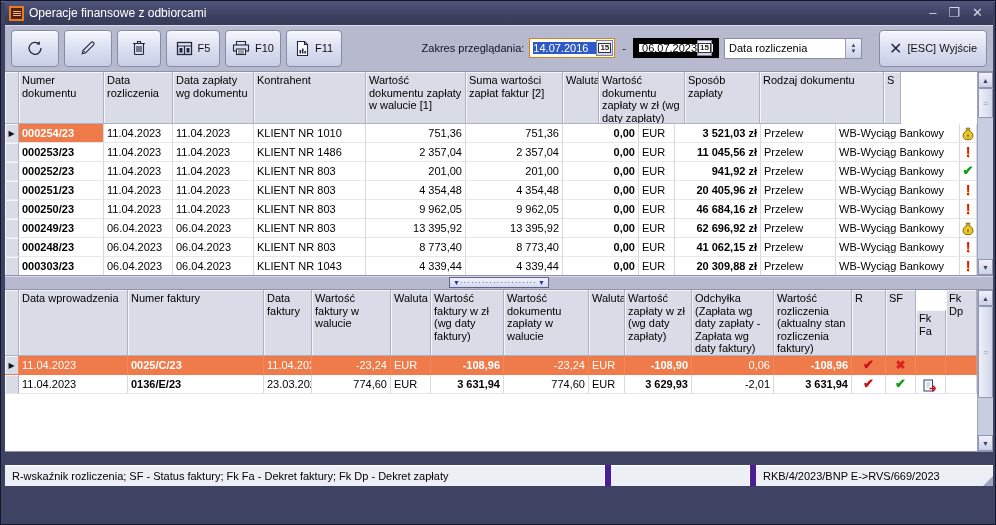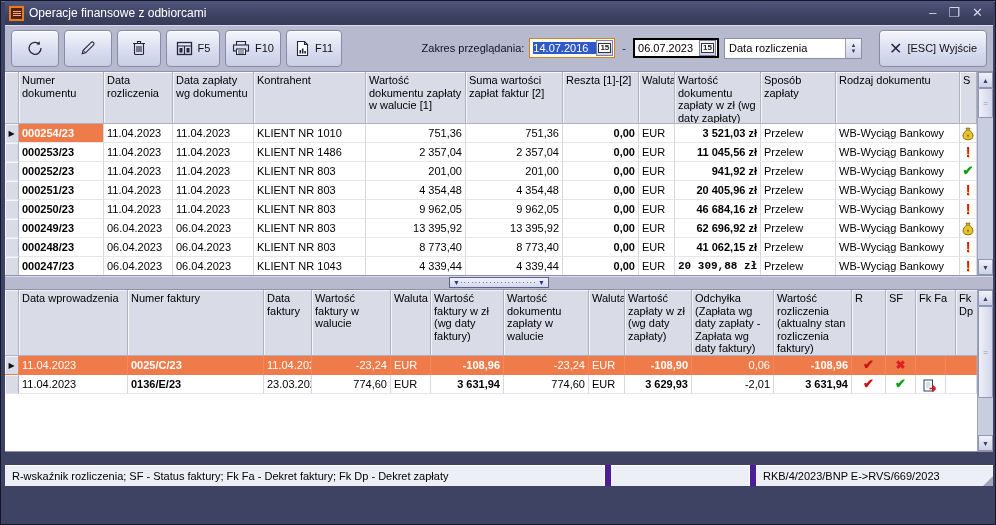--- a/index.html
+++ b/index.html
@@ -19,21 +19,21 @@
   .wctrl span{cursor:default;line-height:20px;}
 
   
   .toolbar{height:47px;background:#b7bace;display:flex;align-items:center;gap:5px;padding:4px 6px;
            border-bottom:1px solid #8e92ac;box-shadow:inset 0 1px 0 #d8daec;}
   .tbtn{height:37px;border:1px solid #868ba8;border-radius:4px;display:flex;align-items:center;justify-content:center;
         gap:5px;background:linear-gradient(#f4f6fc,#d9ddf0 55%,#c9cee6);font-size:11px;color:#111;
         box-shadow:inset 0 1px 0 #fff;padding:0 7px;cursor:pointer;}
   .tbtn svg{display:block;}
   .tlabel{font-size:11px;color:#10122a;margin-left:auto;white-space:nowrap;}
-  .datefield{height:20px;width:86px;background:#fff;border:2px solid #000000;display:flex;align-items:center;
+  .datefield{height:20px;width:86px;background:#fff;border:6px solid #000000;display:flex;align-items:center;
              padding-left:3px;font-size:11px;}
   .datefield.focused{border:1px solid #d9820f;}
   .datefield .dtext{flex:1;}
   .datefield.focused .dtext{background:#2e59c6;color:#fff;}
   .calbtn{width:17px;height:16px;margin-right:1px;border:1px solid #7d82a0;
           background:linear-gradient(#f2f4fa,#ccd1e6);display:flex;align-items:center;justify-content:center;cursor:pointer;}
   .calbtn b{font-size:8px;border:1px solid #333;padding:0 1px;line-height:8px;font-weight:bold;color:#222;background:#fff;}
   .dash{font-size:11px;color:#222;padding:0 2px;}
   .dropdown{height:21px;width:138px;background:#fff;border:1px solid #8a8ea8;display:flex;align-items:center;font-size:11px;}
   .dropdown .dtext{flex:1;padding-left:4px;}
@@ -221,21 +221,20 @@
   <div class="grid g1" style="height:204px">
     <div class="gbody" id="grid1">
           <div class="grow ghead">
             <div class="hcell selcol gcell" style="width: 14px;"></div>
             <div class="gcell hcell" style="width: 85px;">Numer dokumentu</div>
             <div class="gcell hcell" style="width: 69px;">Data rozliczenia</div>
             <div class="gcell hcell" style="width: 81px;">Data zapłaty wg dokumentu</div>
             <div class="gcell hcell" style="width: 112px;">Kontrahent</div>
             <div class="gcell hcell" style="width: 100px;">Wartość dokumentu zapłaty w walucie [1]</div>
             <div class="gcell hcell" style="width: 97px;">Suma wartości zapłat faktur  [2]</div>
-            <div class="gcell hcell" style="width: 76px;">Reszta [1]-[2]</div>
             <div class="gcell hcell" style="width: 36px;">Waluta</div>
             <div class="gcell hcell" style="width: 86px;">Wartość dokumentu zapłaty w zł (wg daty zapłaty)</div>
             <div class="gcell hcell" style="width: 75px;">Sposób zapłaty</div>
             <div class="gcell hcell" style="width: 124px;">Rodzaj dokumentu</div>
             <div class="gcell hcell" style="width: 17px;">S</div>
           </div>
           <div class="grow drow">
             <div class="gcell selcol" style="width: 14px;">▶</div>
             <div class="gcell bld selcell bld" style="width: 85px;">000254/23</div>
             <div class="gcell" style="width: 69px;">11.04.2023</div>
@@ -341,29 +340,29 @@
             <div class="gcell num" style="width: 97px;">8 773,40</div>
             <div class="gcell num bld" style="width: 76px;">0,00</div>
             <div class="gcell" style="width: 36px;">EUR</div>
             <div class="gcell num bld" style="width: 86px;">41 062,15 zł</div>
             <div class="gcell" style="width: 75px;">Przelew</div>
             <div class="gcell" style="width: 124px;">WB-Wyciąg Bankowy</div>
             <div class="gcell icell" style="width: 17px;"><span class="ic ic-exclamation">!</span></div>
           </div>
           <div class="grow drow">
             <div class="gcell selcol" style="width: 14px;"></div>
-            <div class="gcell bld" style="width: 85px;">000247/23</div>
+            <div class="gcell bld" style="width: 85px;">000303/23</div>
             <div class="gcell" style="width: 69px;">06.04.2023</div>
             <div class="gcell" style="width: 81px;">06.04.2023</div>
             <div class="gcell" style="width: 112px;">KLIENT NR 1043</div>
             <div class="gcell num" style="width: 100px;">4 339,44</div>
             <div class="gcell num" style="width: 97px;">4 339,44</div>
             <div class="gcell num bld" style="width: 76px;">0,00</div>
             <div class="gcell" style="width: 36px;">EUR</div>
-            <div class="gcell num bld" style="width: 86px; font-family: Liberation Mono, monospace;">20 309,88 zł</div>
+            <div class="gcell num bld" style="width: 86px;">20 309,88 zł</div>
             <div class="gcell" style="width: 75px;">Przelew</div>
             <div class="gcell" style="width: 124px;">WB-Wyciąg Bankowy</div>
             <div class="gcell icell" style="width: 17px;"><span class="ic ic-exclamation">!</span></div>
           </div>
         </div>
     <div class="vscroll">
       <div class="sbtn">▲</div>
       <div class="strack">
             <div class="sthumb">=</div>
           </div>
@@ -389,21 +388,21 @@
             <div class="gcell hcell" style="width: 79px;">Wartość faktury w walucie</div>
             <div class="gcell hcell" style="width: 40px;">Waluta</div>
             <div class="gcell hcell" style="width: 73px;">Wartość faktury w zł (wg daty faktury)</div>
             <div class="gcell hcell" style="width: 85px;">Wartość dokumentu zapłaty w walucie</div>
             <div class="gcell hcell" style="width: 36px;">Waluta</div>
             <div class="gcell hcell" style="width: 67px;">Wartość zapłaty w zł (wg daty zapłaty)</div>
             <div class="gcell hcell" style="width: 82px;">Odchyłka (Zapłata wg daty zapłaty - Zapłata wg daty faktury)</div>
             <div class="gcell hcell" style="width: 78px;">Wartość rozliczenia (aktualny stan rozliczenia faktury)</div>
             <div class="gcell hcell" style="width: 34px;">R</div>
             <div class="gcell hcell" style="width: 30px;">SF</div>
-            <div class="gcell hcell" style="width: 40px;">Fk Fa</div>
+            <div class="gcell hcell" style="width: 30px; margin-top: 20px;">Fk Fa</div>
             <div class="gcell hcell" style="width: 31px;">Fk Dp</div>
           </div>
           <div class="grow drow selrow">
             <div class="gcell selcol" style="width: 14px;">▶</div>
             <div class="gcell" style="width: 109px;">11.04.2023</div>
             <div class="gcell bld" style="width: 136px;">0025/C/23</div>
             <div class="gcell" style="width: 48px;">11.04.2023</div>
             <div class="gcell num" style="width: 79px;">-23,24</div>
             <div class="gcell" style="width: 40px;">EUR</div>
             <div class="gcell num bld" style="width: 73px;">-108,96</div>

